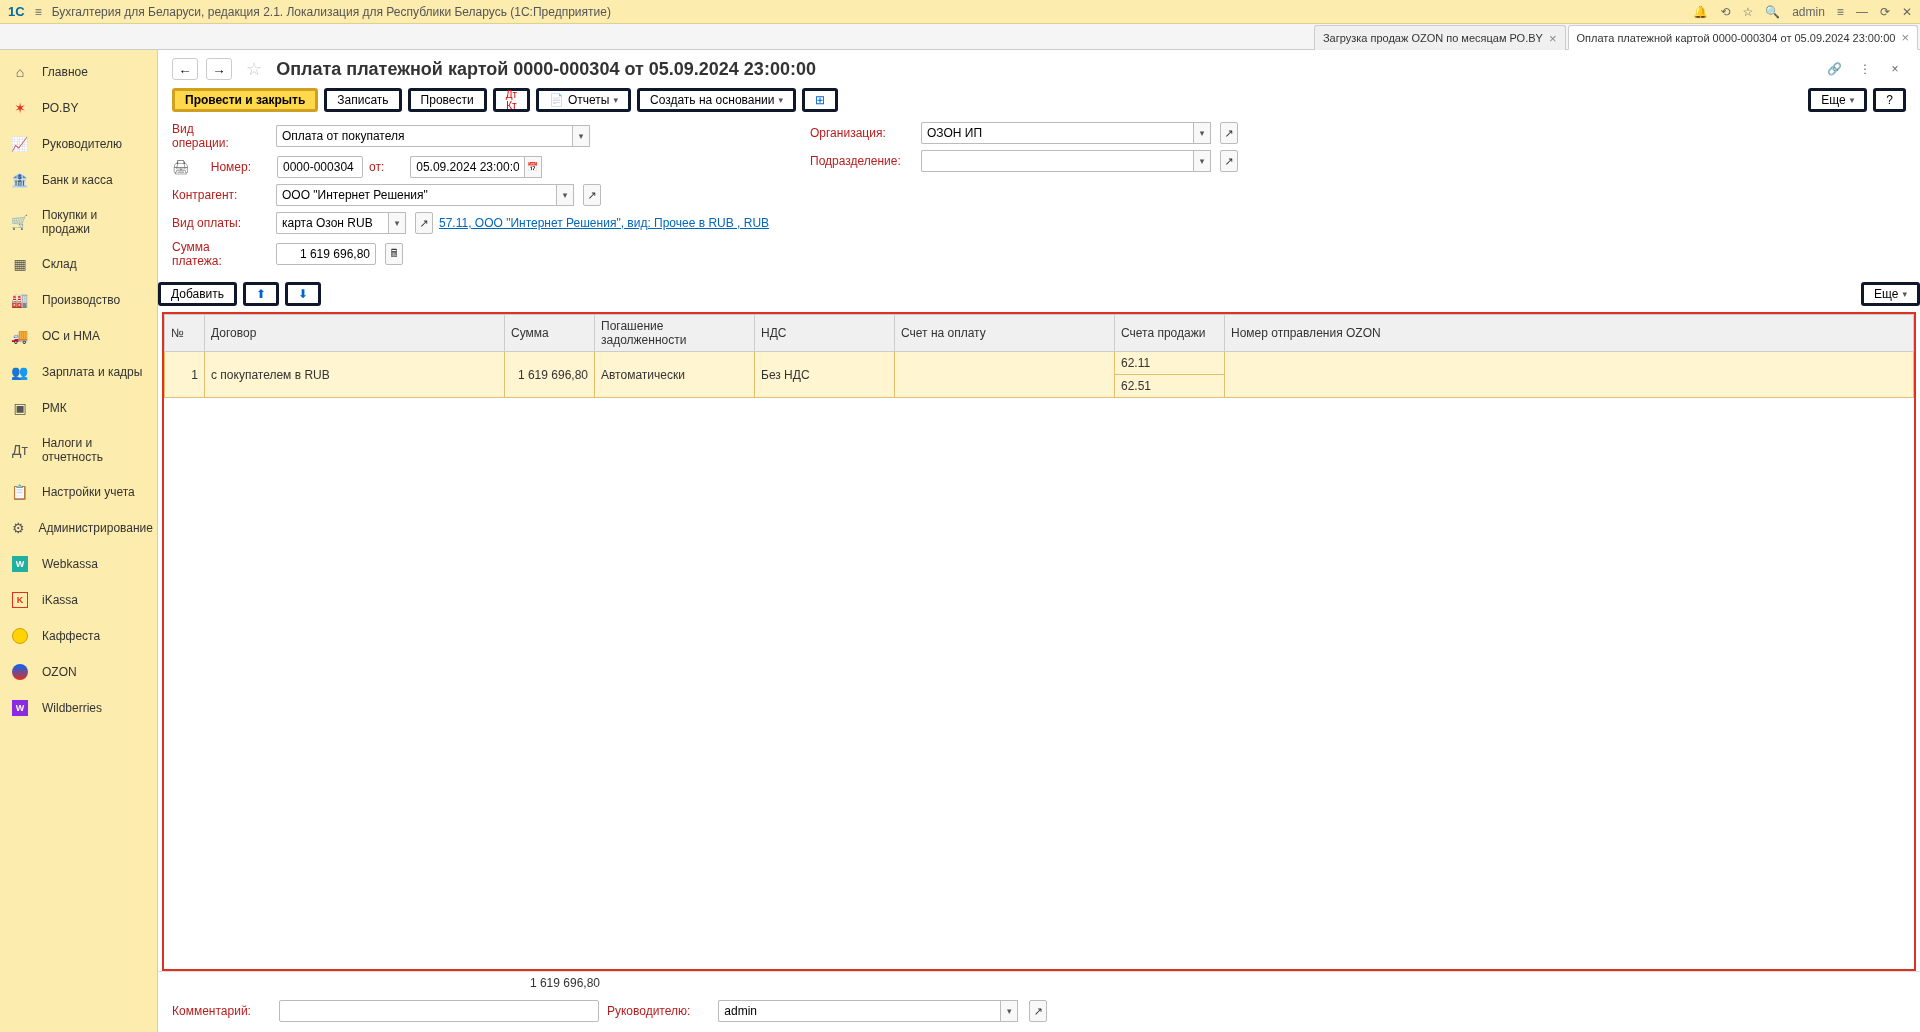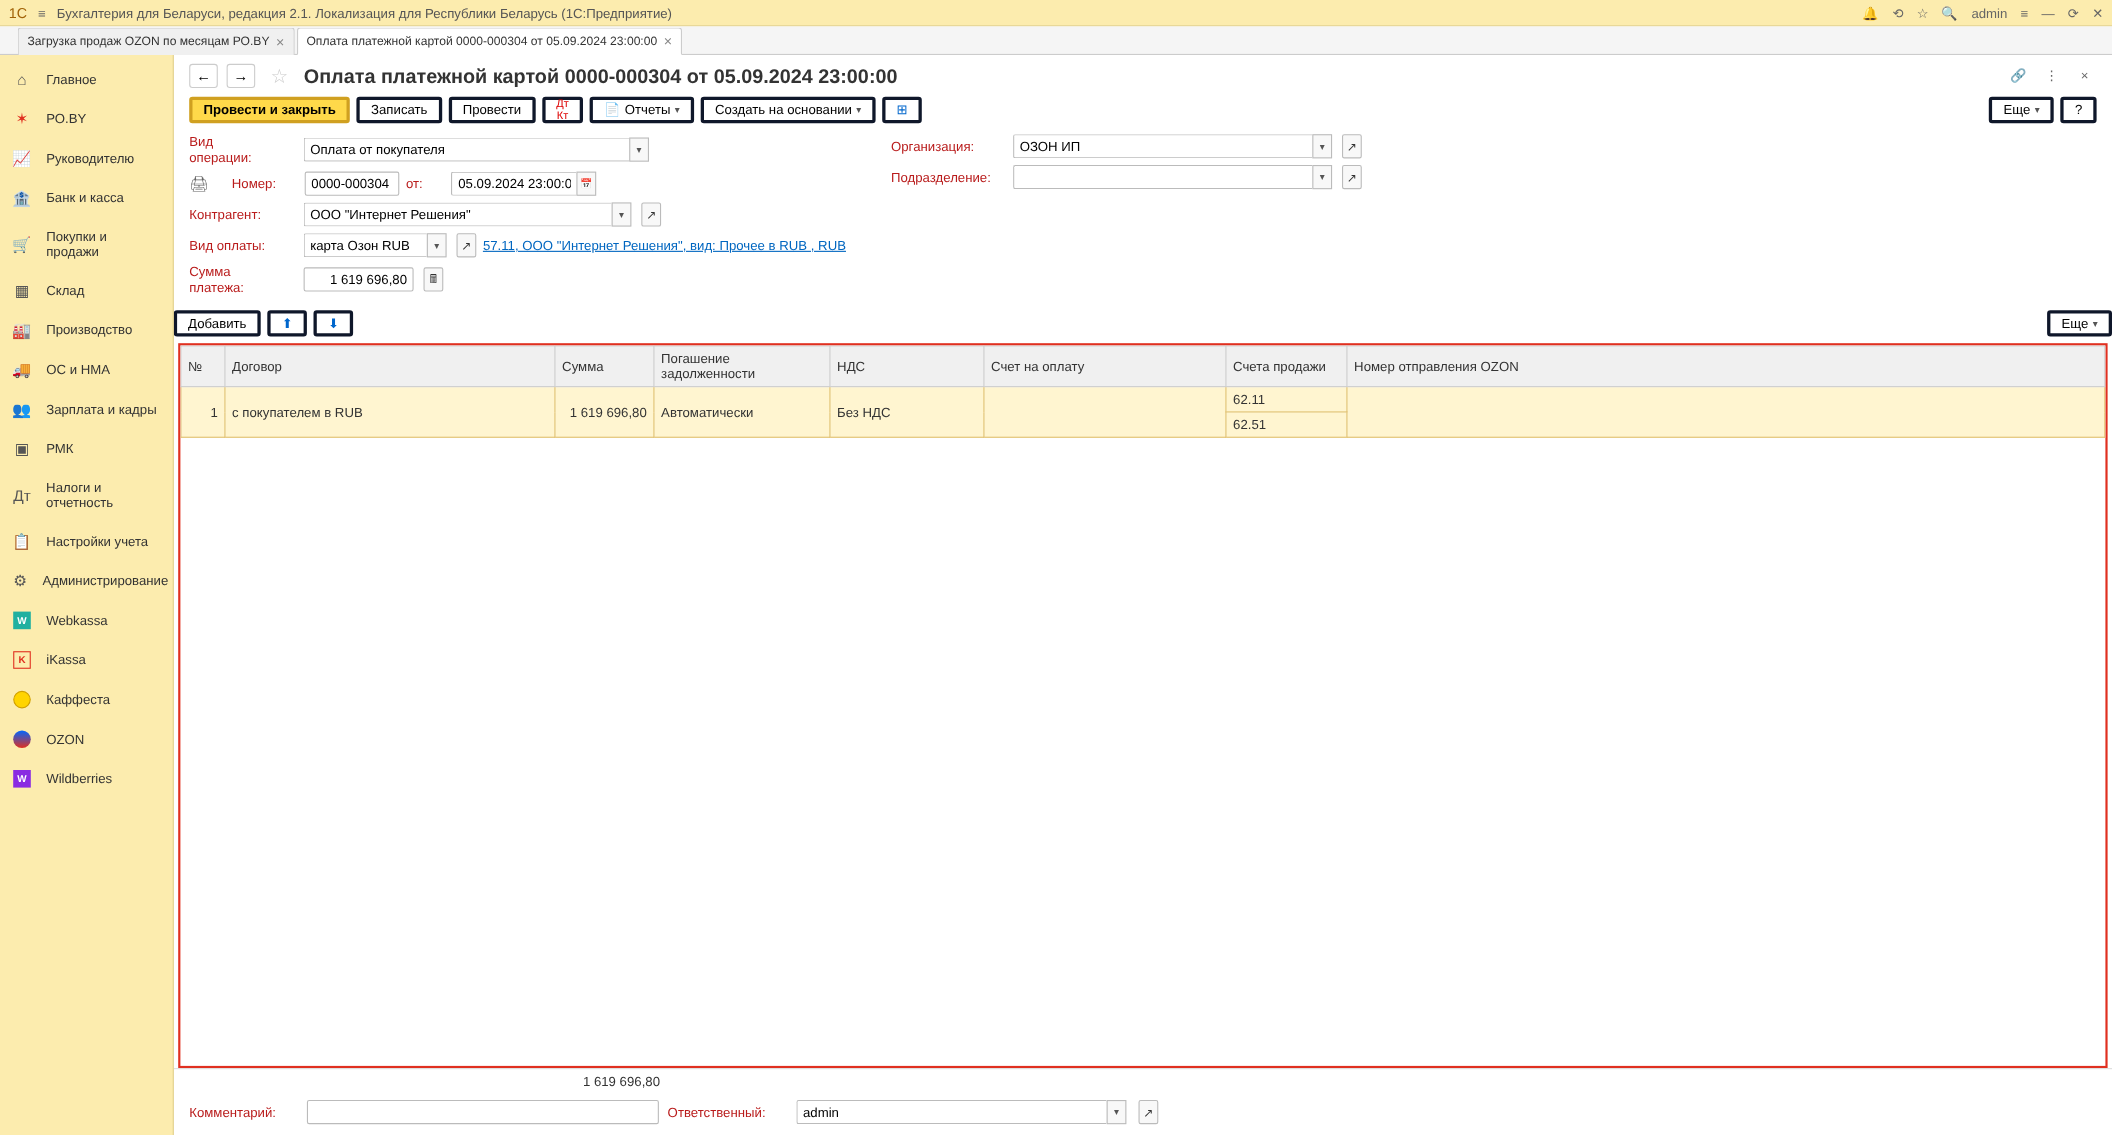--- a/index.html
+++ b/index.html
@@ -1,24 +1,24 @@
 <!DOCTYPE html>
 <html><head>
 <meta charset="utf-8">
 <style>
 * { box-sizing: border-box; margin: 0; padding: 0; }
 body { font-family: Arial, sans-serif; font-size: 12px; background: #fff; color: #333; overflow: hidden; width: 1920px; height: 1032px; }
 .titlebar { height: 24px; background: #fcecae; display: flex; align-items: center; padding: 0 8px; border-bottom: 1px solid #e0d090; }
 .titlebar-left { display: flex; align-items: center; gap: 10px; }
-.logo-1c { color: #a16207; font-weight: normal; font-size: 13px; }
+.logo-1c { color: #0369a1; font-weight: bold; font-size: 13px; }
 .burger-icon { color: #666; cursor: pointer; }
 .title-text { color: #555; font-size: 12px; }
 .titlebar-right { margin-left: auto; display: flex; gap: 12px; align-items: center; color: #666; }
 .titlebar-right span { cursor: pointer; }
-.tabbar { height: 26px; background: #f5f5f5; border-bottom: 1px solid #ccc; display: flex; align-items: stretch; padding-left: 16px; }
+.tabbar { height: 26px; background: #f5f5f5; border-bottom: 1px solid #ccc; display: flex; align-items: stretch; padding-left: 4px; justify-content: flex-end; }
 .tab { display: flex; align-items: center; padding: 0 8px; border: 1px solid #ccc; border-bottom: none; background: #f0f0f0; margin-right: 2px; font-size: 11px; cursor: pointer; gap: 6px; border-radius: 3px 3px 0 0; position: relative; top: 1px; }
 .tab.active { background: #fff; border-bottom: 1px solid #fff; }
 .tab-close { color: #888; cursor: pointer; font-size: 13px; }
 .main-layout { display: flex; height: calc(100% - 50px); }
 .sidebar { width: 158px; background: #fcecae; border-right: 1px solid #e0d090; padding-top: 4px; overflow-y: auto; }
 .sidebar-item { display: flex; align-items: center; padding: 10px 12px; gap: 14px; cursor: pointer; color: #333; font-size: 12px; }
 .sidebar-icon { width: 16px; height: 16px; display: flex; align-items: center; justify-content: center; color: #555; font-size: 14px; }
 .content { flex: 1; display: flex; flex-direction: column; overflow: hidden; }
 .page-header { display: flex; align-items: center; padding: 8px 14px 4px; gap: 8px; }
 .nav-btn { width: 26px; height: 22px; border: 1px solid #ccc; background: #fff; border-radius: 3px; display: flex; align-items: center; justify-content: center; cursor: pointer; }
@@ -311,21 +311,21 @@
       </table>
     </div>
 
     <div class="footer-row">
       <span class="footer-total">1 619 696,80</span>
     </div>
 
     <div class="bottom-form">
       <span class="field-label">Комментарий:</span>
       <input class="input-field" style="width: 320px;" value="">
-      <span class="field-label">Ответственный:</span>
+      <span class="field-label">Руководителю:</span>
       <div class="select-wrap">
         <input class="input-field" style="width: 282px;" value="admin">
         <span class="dd-btn">▾</span>
       </div>
       <span class="ext-btn">↗</span>
     </div>
   </div>
 </div>
 
 </body></html>

